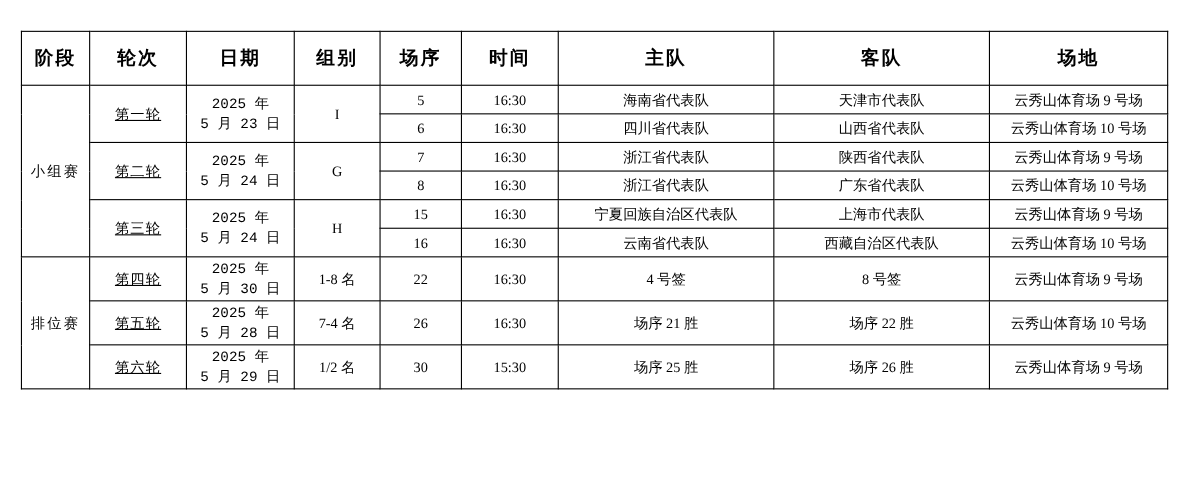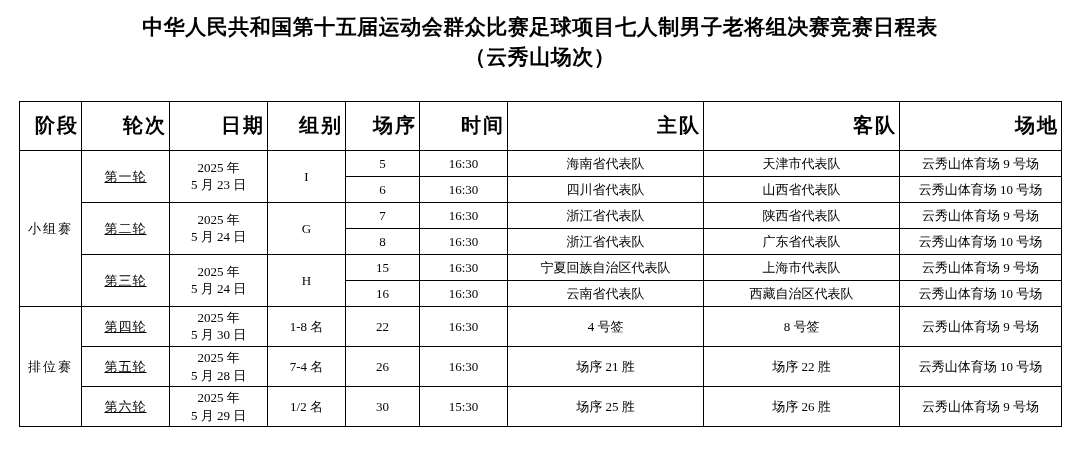--- a/index.html
+++ b/index.html
@@ -47,60 +47,56 @@
   }
   table.schedule td, table.schedule th {
     border: 1px solid #000000;
     text-align: center;
     vertical-align: middle;
     font-size: 13px;
     padding: 2px 2px;
     line-height: 1.35;
   }
   table.schedule thead th {
-    font-size: 20px;
+    font-size: 17px;
     font-weight: bold;
     height: 44px;
     letter-spacing: 2px;
-    text-align: right;
   }
   td.stage {
     font-size: 15px;
     letter-spacing: 2px;
   }
   td.round {
     font-size: 14px;
     letter-spacing: 1px;
     text-decoration: underline;
   }
   td.date {
     font-size: 13px;
     line-height: 1.5;
+    font-family: Liberation Mono, monospace;
   }
   td.group {
     font-size: 13px;
   }
   td.no, td.time {
     font-size: 13px;
   }
   td.team, td.venue {
     font-size: 13px;
   }
   .row-h-1 { height: 26px; }
   .row-h-2 { height: 38px; }
 </style>
 </head>
 <body>
 
 <div class="page">
 
-  <div class="title-block">
-    <div class="title-line1">中华人民共和国第十五届运动会群众比赛足球项目七人制男子老将组决赛竞赛日程表</div>
-    <div class="title-line2">（云秀山场次）</div>
-  </div>
 
   <div class="table-wrap">
     <table class="schedule">
       <colgroup>
         <col style="width:62px">
         <col style="width:88px">
         <col style="width:98px">
         <col style="width:78px">
         <col style="width:74px">
         <col style="width:88px">

